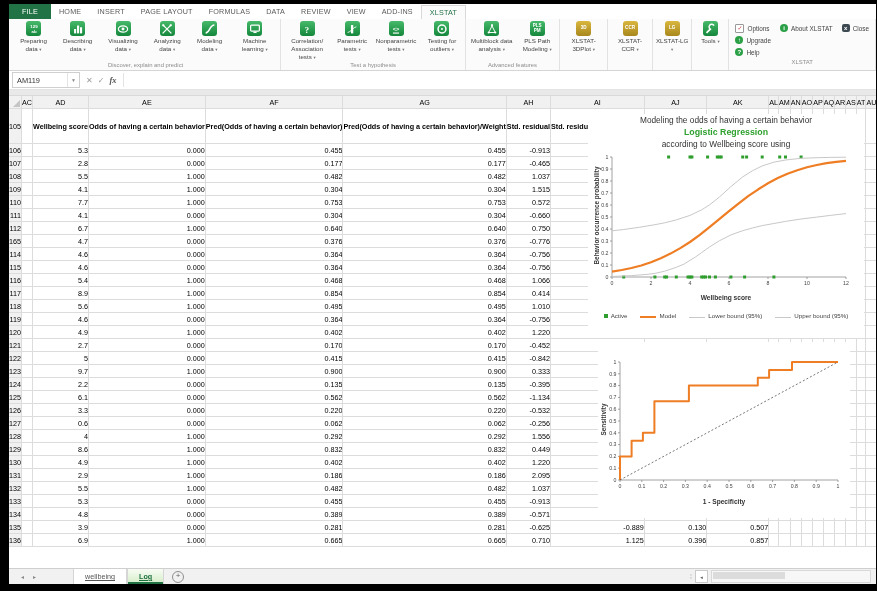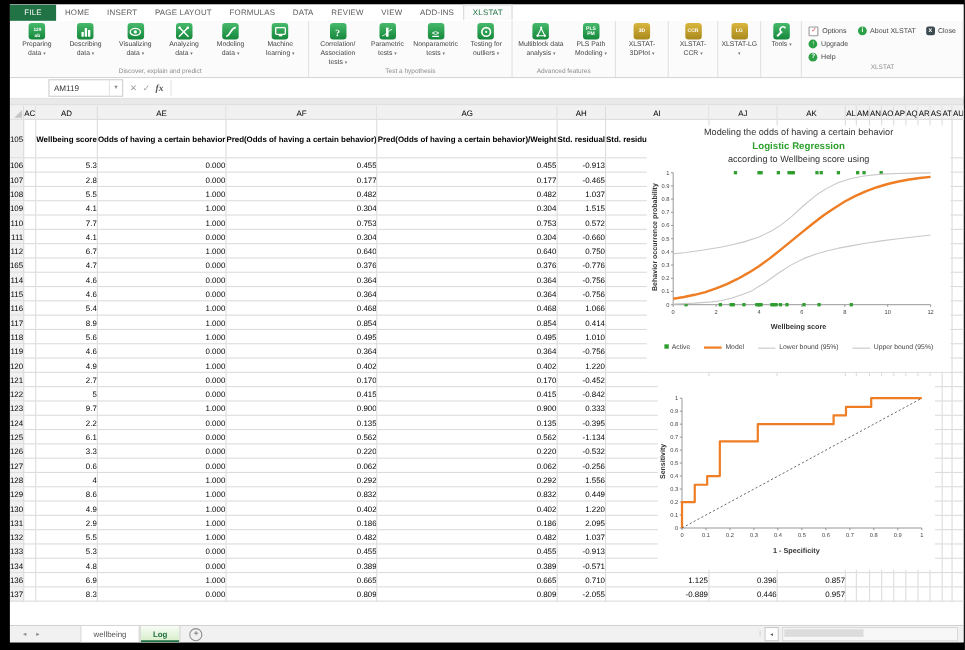--- a/index.html
+++ b/index.html
@@ -2,21 +2,21 @@
 <html><head>
 <meta charset="utf-8">
 <style>
   html,body{margin:0;padding:0;background:#000;}
   body{width:877px;height:591px;overflow:hidden;position:relative;
        font-family:"Liberation Sans","DejaVu Sans",sans-serif;-webkit-font-smoothing:antialiased;}
   #window{position:absolute;left:9px;top:4px;width:867px;height:580px;background:#fff;
           display:flex;flex-direction:column;overflow:hidden;}
 
   
-  .tabstrip{height:15px;background:#fff;display:flex;align-items:flex-start;flex:0 0 auto;}
+  .tabstrip{height:15px;background:#fff;display:flex;align-items:center;flex:0 0 auto;}
   .rtab{font-size:7.2px;line-height:15px;padding:0 8px;color:#5a5a5a;letter-spacing:.2px;white-space:nowrap;cursor:default;}
   .rtab.file{background:#217346;color:#fff;padding:0 13px;}
   .rtab.active{color:#217346;background:#fbfbfb;border:1px solid #d9d9d9;border-bottom:none;line-height:13px;}
 
   
   .ribbon{height:51px;background:#fbfbfb;border-bottom:1px solid #d5d5d5;display:flex;align-items:stretch;flex:0 0 auto;padding-left:2px;overflow:hidden;}
   .rgroup{display:flex;flex-direction:column;border-right:1px solid #e2e2e2;padding:1px 1px 0;}
   .rbtns{flex:1;display:flex;align-items:flex-start;}
   .rbtn{display:flex;flex-direction:column;align-items:center;min-width:30px;max-width:46px;padding:1px 2px;cursor:default;}
   .ricon{width:15px;height:15px;border-radius:3px;background:linear-gradient(#46b96a,#14873c);
@@ -33,21 +33,21 @@
   .xcluster{display:flex;align-items:flex-start;padding:2px 5px 0 5px;gap:9px;}
   .xcol{display:flex;flex-direction:column;}
   .xitem{display:flex;align-items:center;gap:3px;font-size:6.4px;color:#444;height:12px;white-space:nowrap;cursor:default;}
   .sicon{width:8px;height:8px;border-radius:50%;background:#2ba046;color:#fff;font-size:6px;font-weight:bold;
          display:inline-flex;align-items:center;justify-content:center;line-height:1;flex:0 0 auto;}
   .sicon.box{border-radius:1px;background:#fff;border:1px solid #999;color:#c33;width:7px;height:7px;font-size:6px;}
   .sicon.dark{border-radius:2px;background:#3d4a52;}
 
   
   .fbar{height:18px;background:#fff;display:flex;align-items:center;flex:0 0 auto;padding-left:3px;border-bottom:1px solid #e3e3e3;}
-  .namebox{width:66px;height:14px;border:1px solid #cfcfcf;display:flex;align-items:center;font-size:7.4px;color:#333;background:#fff;margin-left:32px;}
+  .namebox{width:66px;height:14px;border:1px solid #cfcfcf;display:flex;align-items:center;font-size:7.4px;color:#333;background:#fff;}
   .namebox .nbtext{flex:1;padding-left:4px;}
   .namebox .nbcaret{width:11px;text-align:center;color:#888;font-size:5px;border-left:1px solid #e3e3e3;height:100%;line-height:14px;}
   .fbtns{display:flex;align-items:center;gap:5px;padding:0 6px;color:#9b9b9b;font-size:8px;}
   .fx{font:italic bold 8.5px "Liberation Serif","DejaVu Serif",serif;color:#555;}
   .finput{flex:1;height:14px;background:#fff;border-left:1px solid #e3e3e3;}
   .gapstrip{height:5px;background:#e9e9e9;border-bottom:1px solid #d9d9d9;flex:0 0 auto;}
 
   
   .sheet{flex:1;position:relative;background:#fff;overflow:hidden;}
   table.grid{border-collapse:separate;border-spacing:0;table-layout:fixed;position:absolute;left:0;top:0;}
@@ -70,21 +70,21 @@
   .xlab{position:absolute;width:100%;text-align:center;font-size:6.6px;font-weight:bold;color:#333;}
   .tick{font:5.2px "Liberation Sans",sans-serif;fill:#444;}
   .legend{position:absolute;left:0;right:0;display:flex;justify-content:center;gap:13px;font-size:6.2px;color:#444;align-items:center;}
   .lg-dot{width:4px;height:4px;background:#2f9e2f;display:inline-block;margin-right:3px;}
   .lg-line{width:16px;height:0;border-top:2.5px solid #ee7d23;display:inline-block;margin-right:3px;}
   .lg-gline{width:16px;height:0;border-top:1px solid #c8c8c8;display:inline-block;margin-right:3px;}
 
   
   .tabbar{height:15px;background:#f1f1f1;border-top:1px solid #cfcfcf;display:flex;align-items:stretch;flex:0 0 auto;font-size:7.2px;color:#555;}
   .navarr{display:flex;align-items:center;gap:9px;padding:0 9px 0 12px;color:#8b8b8b;font-size:6px;}
-  .stab{padding:0 11px;display:flex;align-items:center;background:#fff;border-right:1px solid #d6d6d6;border-left:1px solid #d6d6d6;cursor:default;}
+  .stab{padding:0 11px;display:flex;align-items:center;background:#fff;border-right:1px solid #d6d6d6;border-left:1px solid #d6d6d6;cursor:default;text-decoration:underline;}
   .stab.active{background:linear-gradient(#f8fcf5,#d4edc6);color:#1e6f41;font-weight:bold;box-shadow:inset 0 -2px 0 #217346;}
   .addsheet{width:10px;height:10px;border:1px solid #8f8f8f;border-radius:50%;color:#666;font-size:8px;line-height:8.5px;text-align:center;align-self:center;margin-left:8px;}
   .hscroll{margin-left:auto;display:flex;align-items:center;gap:3px;padding-right:5px;}
   .grip{color:#b0b0b0;font-size:7px;}
   .scrbtn{width:11px;height:11px;background:#fff;border:1px solid #c9c9c9;color:#555;font-size:5px;display:flex;align-items:center;justify-content:center;}
   .scrtrack{width:158px;height:11px;background:#f7f7f7;border:1px solid #d9d9d9;position:relative;}
   .scrthumb{position:absolute;left:1px;top:1px;width:72px;height:7px;background:#dcdcdc;}
 </style>
 </head>
 <body>
@@ -1027,52 +1027,52 @@
             <td></td>
             <td></td>
             <td></td>
             <td></td>
             <td></td>
             <td></td>
             <td></td>
             <td></td>
           </tr>
           <tr class="drow">
+            <td class="rn">135</td>
+            <td></td>
+            <td class="num">3.9</td>
+            <td class="num">0.000</td>
+            <td class="num">0.281</td>
+            <td class="num">0.281</td>
+            <td class="num">-0.625</td>
+            <td class="num">-0.889</td>
+            <td class="num">0.130</td>
+            <td class="num">0.507</td>
+            <td></td>
+            <td></td>
+            <td></td>
+            <td></td>
+            <td></td>
+            <td></td>
+            <td></td>
+            <td></td>
+            <td></td>
+            <td></td>
+          </tr>
+          <tr class="drow">
             <td class="rn">136</td>
             <td></td>
             <td class="num">6.9</td>
             <td class="num">1.000</td>
             <td class="num">0.665</td>
             <td class="num">0.665</td>
             <td class="num">0.710</td>
             <td class="num">1.125</td>
             <td class="num">0.396</td>
             <td class="num">0.857</td>
-            <td></td>
-            <td></td>
-            <td></td>
-            <td></td>
-            <td></td>
-            <td></td>
-            <td></td>
-            <td></td>
-            <td></td>
-            <td></td>
-          </tr>
-          <tr class="drow">
-            <td class="rn">137</td>
-            <td></td>
-            <td class="num">8.3</td>
-            <td class="num">0.000</td>
-            <td class="num">0.809</td>
-            <td class="num">0.809</td>
-            <td class="num">-2.055</td>
-            <td class="num">-0.889</td>
-            <td class="num">0.446</td>
-            <td class="num">0.957</td>
             <td></td>
             <td></td>
             <td></td>
             <td></td>
             <td></td>
             <td></td>
             <td></td>
             <td></td>
             <td></td>
             <td></td>

